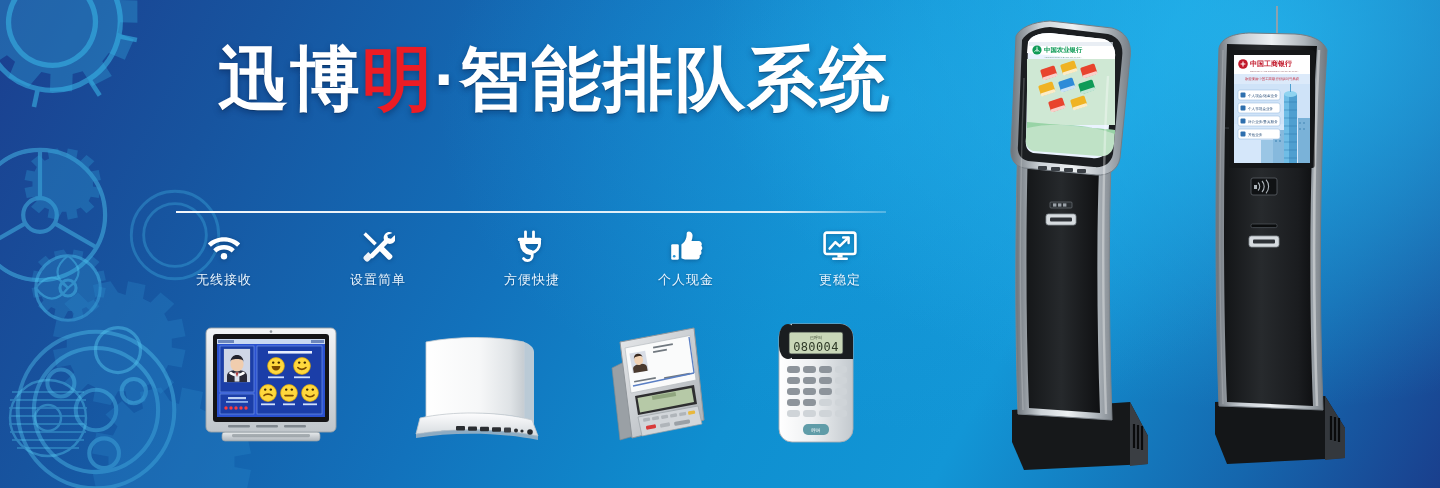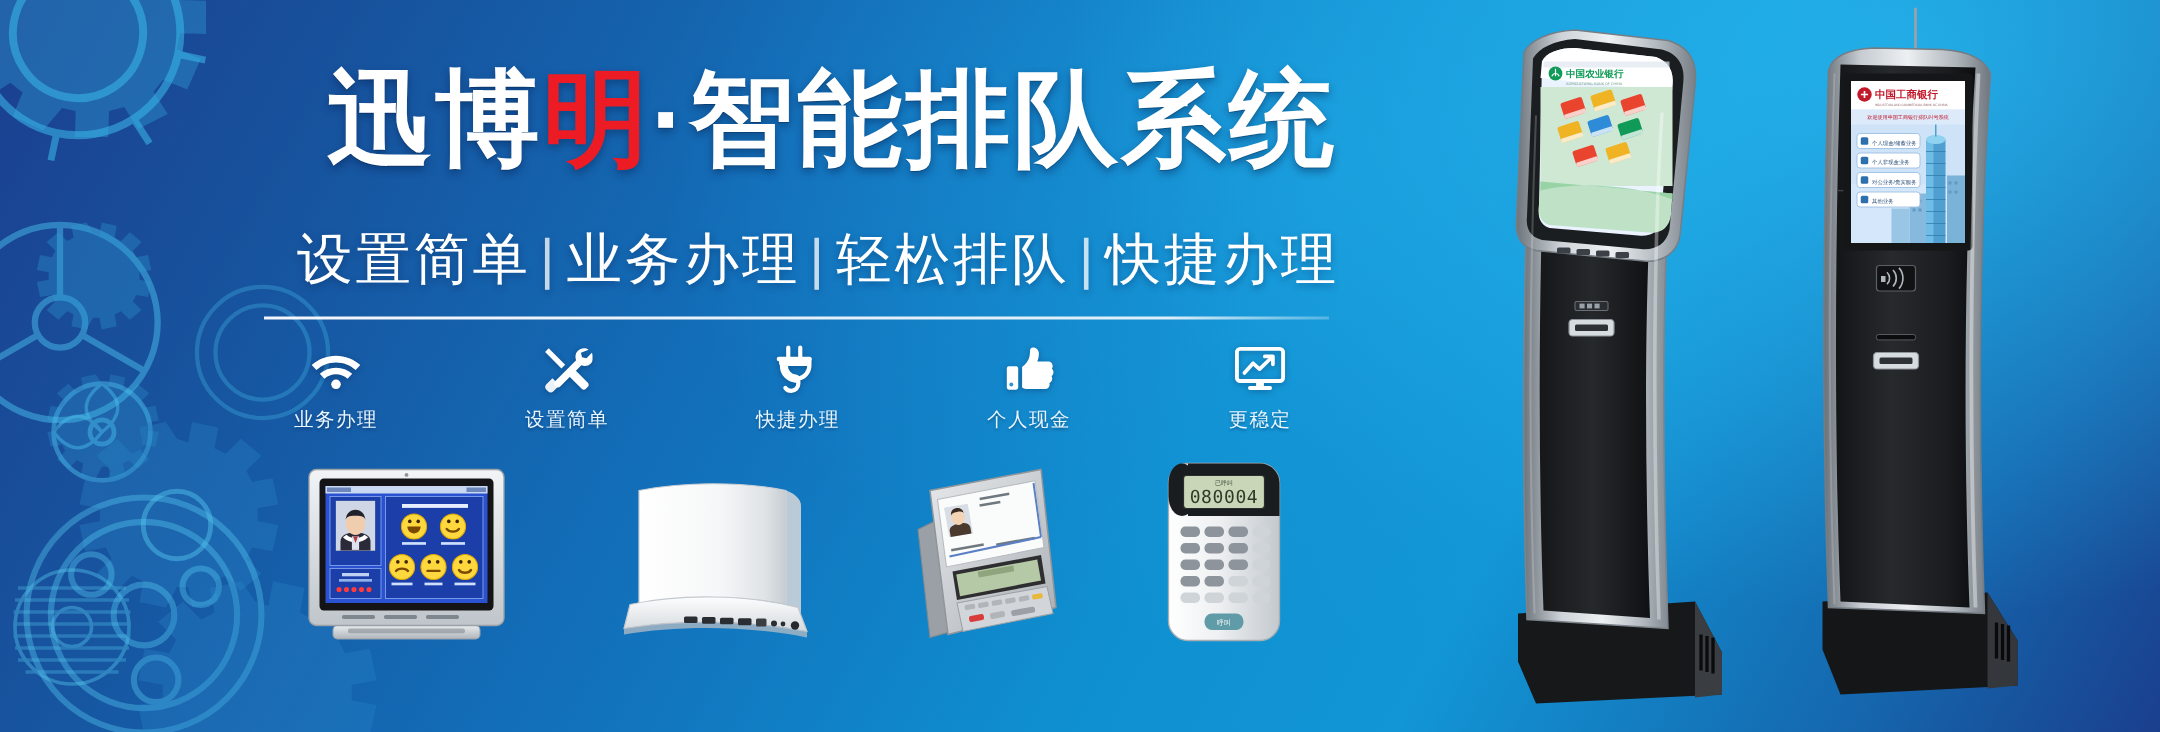--- a/index.html
+++ b/index.html
@@ -53,21 +53,21 @@
   }
   .feature{width:96px;text-align:center;}
   .feature .ico{height:36px;display:flex;align-items:center;justify-content:center;}
   .feature .ico svg{display:block;filter:drop-shadow(0 1px 2px rgba(0,30,70,.35));}
   .feature .lbl{
     margin-top:7px;font-size:13px;color:#eaf6ff;letter-spacing:1px;
     text-shadow:0 1px 2px rgba(0,30,70,.4);
   }
 
   
-  .products{position:absolute;left:190px;top:304px;width:700px;height:136px;}
+  .products{position:absolute;left:190px;top:318px;width:700px;height:136px;}
   .product{position:absolute;bottom:0;}
 
   
   .p1{left:8px;bottom:2px;}
   
   .p2{left:222px;bottom:4px;}
   
   .p3{left:400px;bottom:2px;}
   
   .p4{left:583px;bottom:6px;}
@@ -181,37 +181,34 @@
       </g>
     </svg>
   </div>
 
   <div class="content">
 
     <div class="title">
       <span>迅博</span><span class="hl">明</span><span>·智能排队系统</span>
     </div>
 
-    <div class="subtitle">
-      <span>设置简单</span><span class="sep">|</span><span>业务办理</span><span class="sep">|</span><span>轻松排队</span><span class="sep">|</span><span>快捷办理</span>
-    </div>
 
     <div class="divider"></div>
 
     <div class="features">
 
       <div class="feature">
         <div class="ico">
           <svg width="34" height="27" viewBox="0 0 34 27" fill="#ffffff">
             <path d="M17 4.2c6.2 0 11.9 2.3 16.2 6.2l-3.1 3.3C26.5 10.4 22 8.6 17 8.6S7.5 10.4 3.9 13.7L.8 10.4C5.1 6.5 10.8 4.2 17 4.2z"></path>
             <path d="M17 12.1c4.1 0 7.9 1.5 10.8 4.1l-3.1 3.3c-2.1-1.9-4.8-3-7.7-3s-5.6 1.1-7.7 3l-3.1-3.3c2.9-2.6 6.7-4.1 10.8-4.1z"></path>
             <circle cx="17" cy="23.2" r="3.2"></circle>
           </svg>
         </div>
-        <div class="lbl">业务办理</div>
+        <div class="lbl">无线接收</div>
       </div>
 
       <div class="feature">
         <div class="ico">
           <svg width="33" height="31" viewBox="0 0 33 31" fill="#ffffff">
             <path d="M3.8 1.2 1.4 3.7l10.9 10.9 2.5-2.5L3.8 1.2z"></path>
             <path d="M18.2 15.6l-2.5 2.5 10.1 10.1c.8.8 2 .8 2.8 0l1.3-1.3c.8-.8.8-2 0-2.8L19.8 14l-1.6 1.6z"></path>
             <path d="M30.4 2.1c-2.2-1.5-5.2-1.3-7.1.7-1.7 1.7-2.1 4.2-1.2 6.3L7.9 23.4c-.7.7-.7 1.8 0 2.5l.9.9c.7.7 1.8.7 2.5 0L25.6 12.5c2.1.9 4.6.5 6.3-1.2 1.9-1.9 2.2-4.9.7-7.1l-3.6 3.6-3-.7-.7-3 5.1-2z"></path>
             <path d="M2.1 25.3c-.9.9-.9 2.4 0 3.3l1.4 1.4c.9.9 2.4.9 3.3 0l4.2-4.2-4.7-4.7-4.2 4.2z" opacity=".92"></path>
           </svg>
@@ -227,21 +224,21 @@
               <line x1="8.5" y1="1.8" x2="8.5" y2="8.5"></line>
               <line x1="16.5" y1="1.8" x2="16.5" y2="8.5"></line>
             </g>
             <path d="M2.4 9.4h20.2v4.1c0 4.6-3.2 8.3-7.4 9v3.4c0 2.6-2.1 4.7-4.7 4.7-1.6 0-3-.8-3.9-2" fill="none" stroke="#ffffff" stroke-width="2.8" stroke-linecap="round" stroke-linejoin="round"></path>
             <path d="M2.4 9.4h20.2" stroke="#ffffff" stroke-width="3.2" stroke-linecap="round"></path>
             <path d="M4.4 9.4v4.3c0 4.1 3.1 7.6 7.1 8.3" fill="none" stroke="#ffffff" stroke-width="0"></path>
             <rect x="2.4" y="9.4" width="20.2" height="4.6" rx="1.6" fill="#ffffff"></rect>
             <path d="M5.6 14c0 4.4 3.4 8 7.7 8.4" stroke="#ffffff" stroke-width="5.4" fill="none" stroke-linecap="round"></path>
           </svg>
         </div>
-        <div class="lbl">快捷办理</div>
+        <div class="lbl">方便快捷</div>
       </div>
 
       <div class="feature">
         <div class="ico">
           <svg width="33" height="30" viewBox="0 0 33 30" fill="#ffffff">
             <rect x="1.2" y="13.2" width="7.6" height="15.6" rx="1.4"></rect>
             <circle cx="4.2" cy="25.3" r="1.3" fill="#2596d8"></circle>
             <path d="M11.4 13.6c2.6-1.8 4.2-4.1 4.9-7 .3-1.4.4-2.8.4-4.1 0-1.1.9-1.9 2-1.9 2.2 0 3.9 1.8 3.9 4 0 1.9-.4 3.7-1.1 5.4h7.3c1.7 0 3 1.4 3 3.1 0 .6-.2 1.2-.5 1.7.6.6 1 1.4 1 2.3 0 1.1-.5 2-1.3 2.6.3.5.5 1.1.5 1.7 0 1.3-.8 2.4-1.9 2.9.1.3.2.7.2 1.1 0 1.7-1.3 3-3 3H15c-1.3 0-2.5-.4-3.6-1.1v-13.7z"></path>
           </svg>
         </div>

